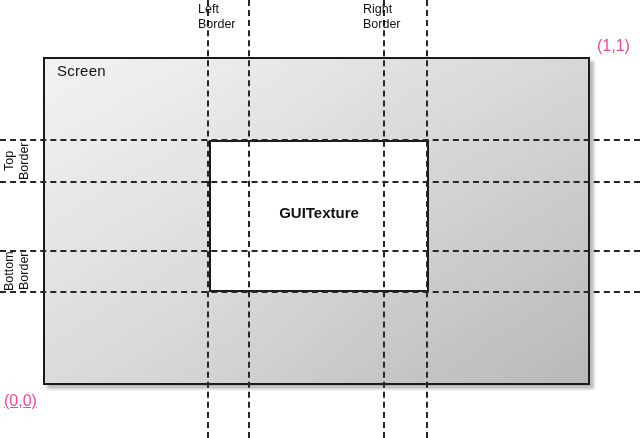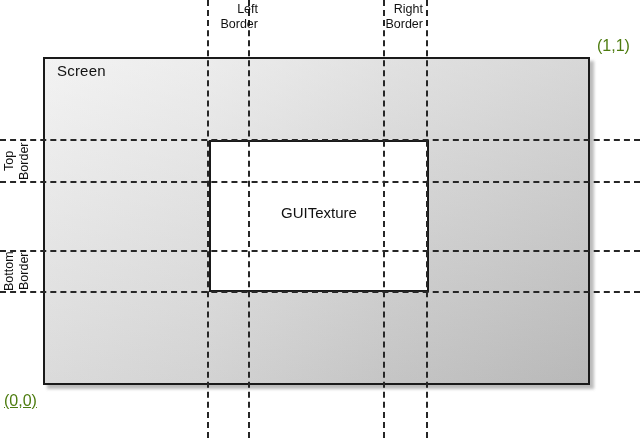--- a/index.html
+++ b/index.html
@@ -62,20 +62,21 @@
     box-sizing: border-box;
   }
   .gui-label {
     position: absolute;
     left: 209px;
     top: 204px;
     width: 220px;
     text-align: center;
     font-size: 15px;
     color: #111;
+    font-weight: bold;
   }
 
   
   .vline {
     position: absolute;
     top: 0;
     height: 438px;
     width: 0;
     border-left: 2px dashed #262626;
   }
@@ -83,40 +84,40 @@
     position: absolute;
     left: 0;
     width: 640px;
     height: 0;
     border-top: 2px dashed #262626;
   }
 
   
   .top-label {
     position: absolute;
-    text-align: right;
+    text-align: left;
     font-size: 12.5px;
     line-height: 15px;
     color: #111;
     width: 60px;
   }
   .side-label {
     position: absolute;
     font-size: 12.5px;
     line-height: 15px;
     color: #111;
     writing-mode: vertical-rl;
     transform: rotate(180deg);
     text-align: center;
     white-space: nowrap;
   }
   .coord {
     position: absolute;
     font-size: 16px;
-    color: #4d7c0f;
+    color: #ec4899;
   }
   .coord-11 { left: 597px; top: 37px; }
   .coord-00 { left: 4px;   top: 392px; text-decoration: underline; }
 </style>
 </head>
 <body>
 
 <div id="canvas">
 
   <div class="screen-shadow"></div>

